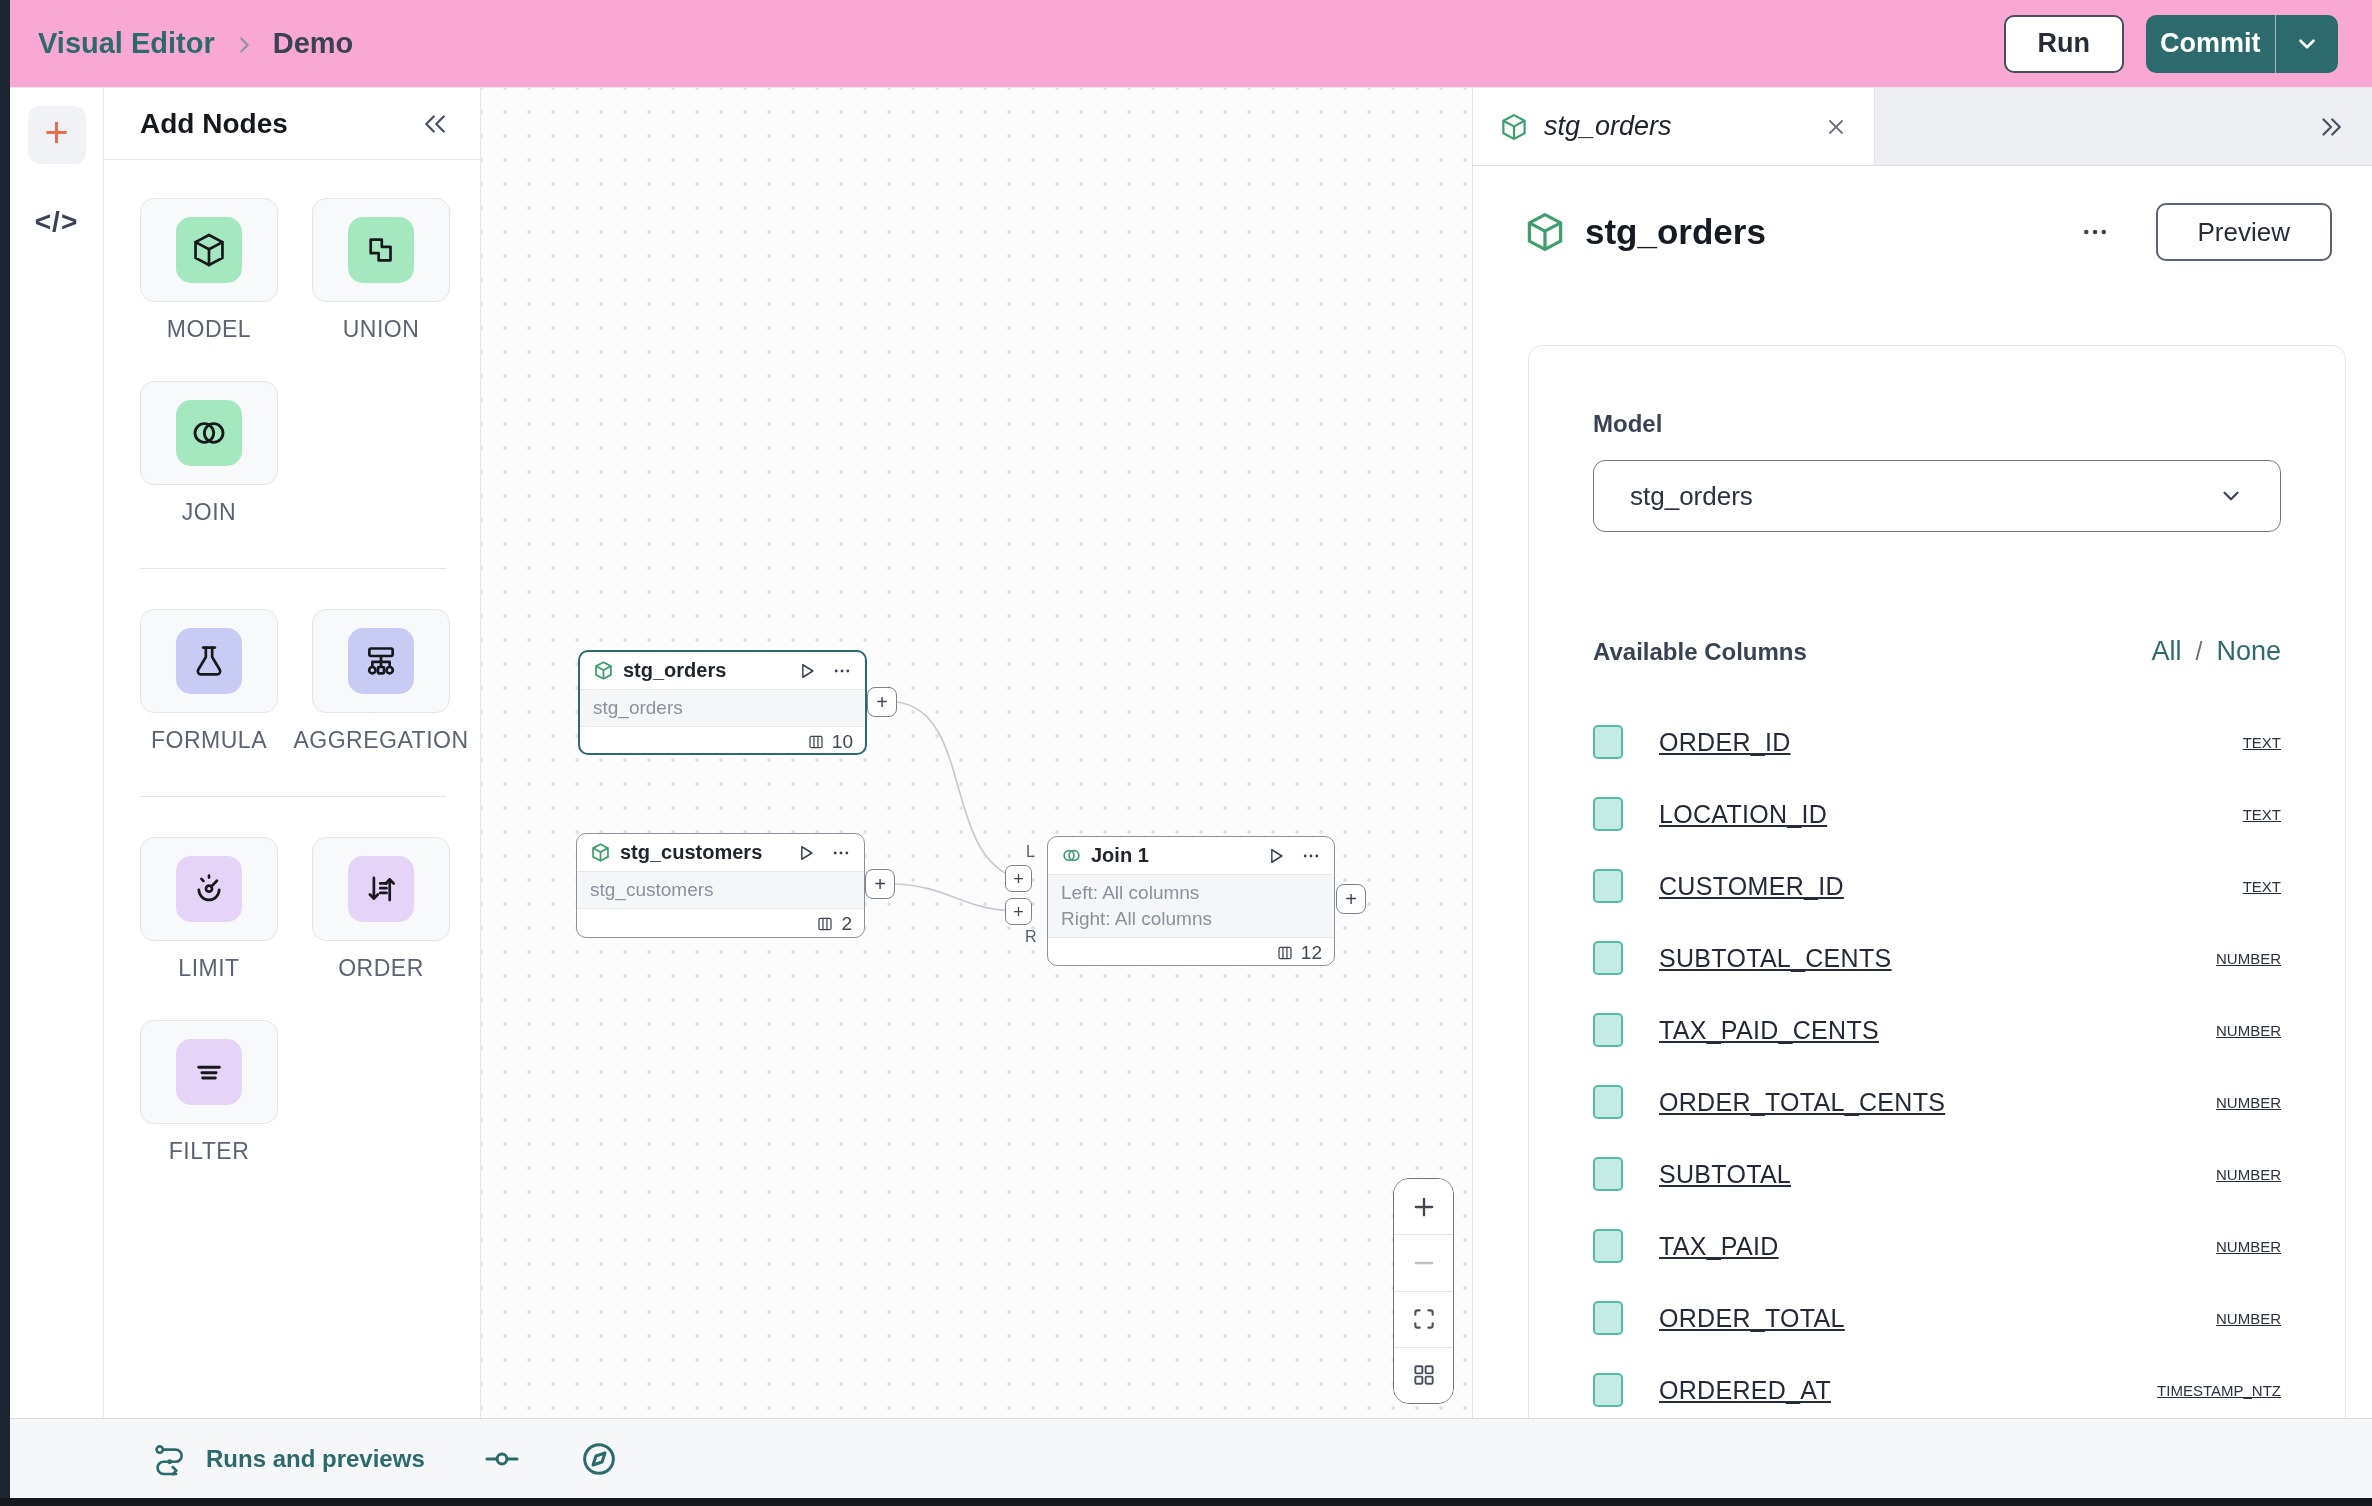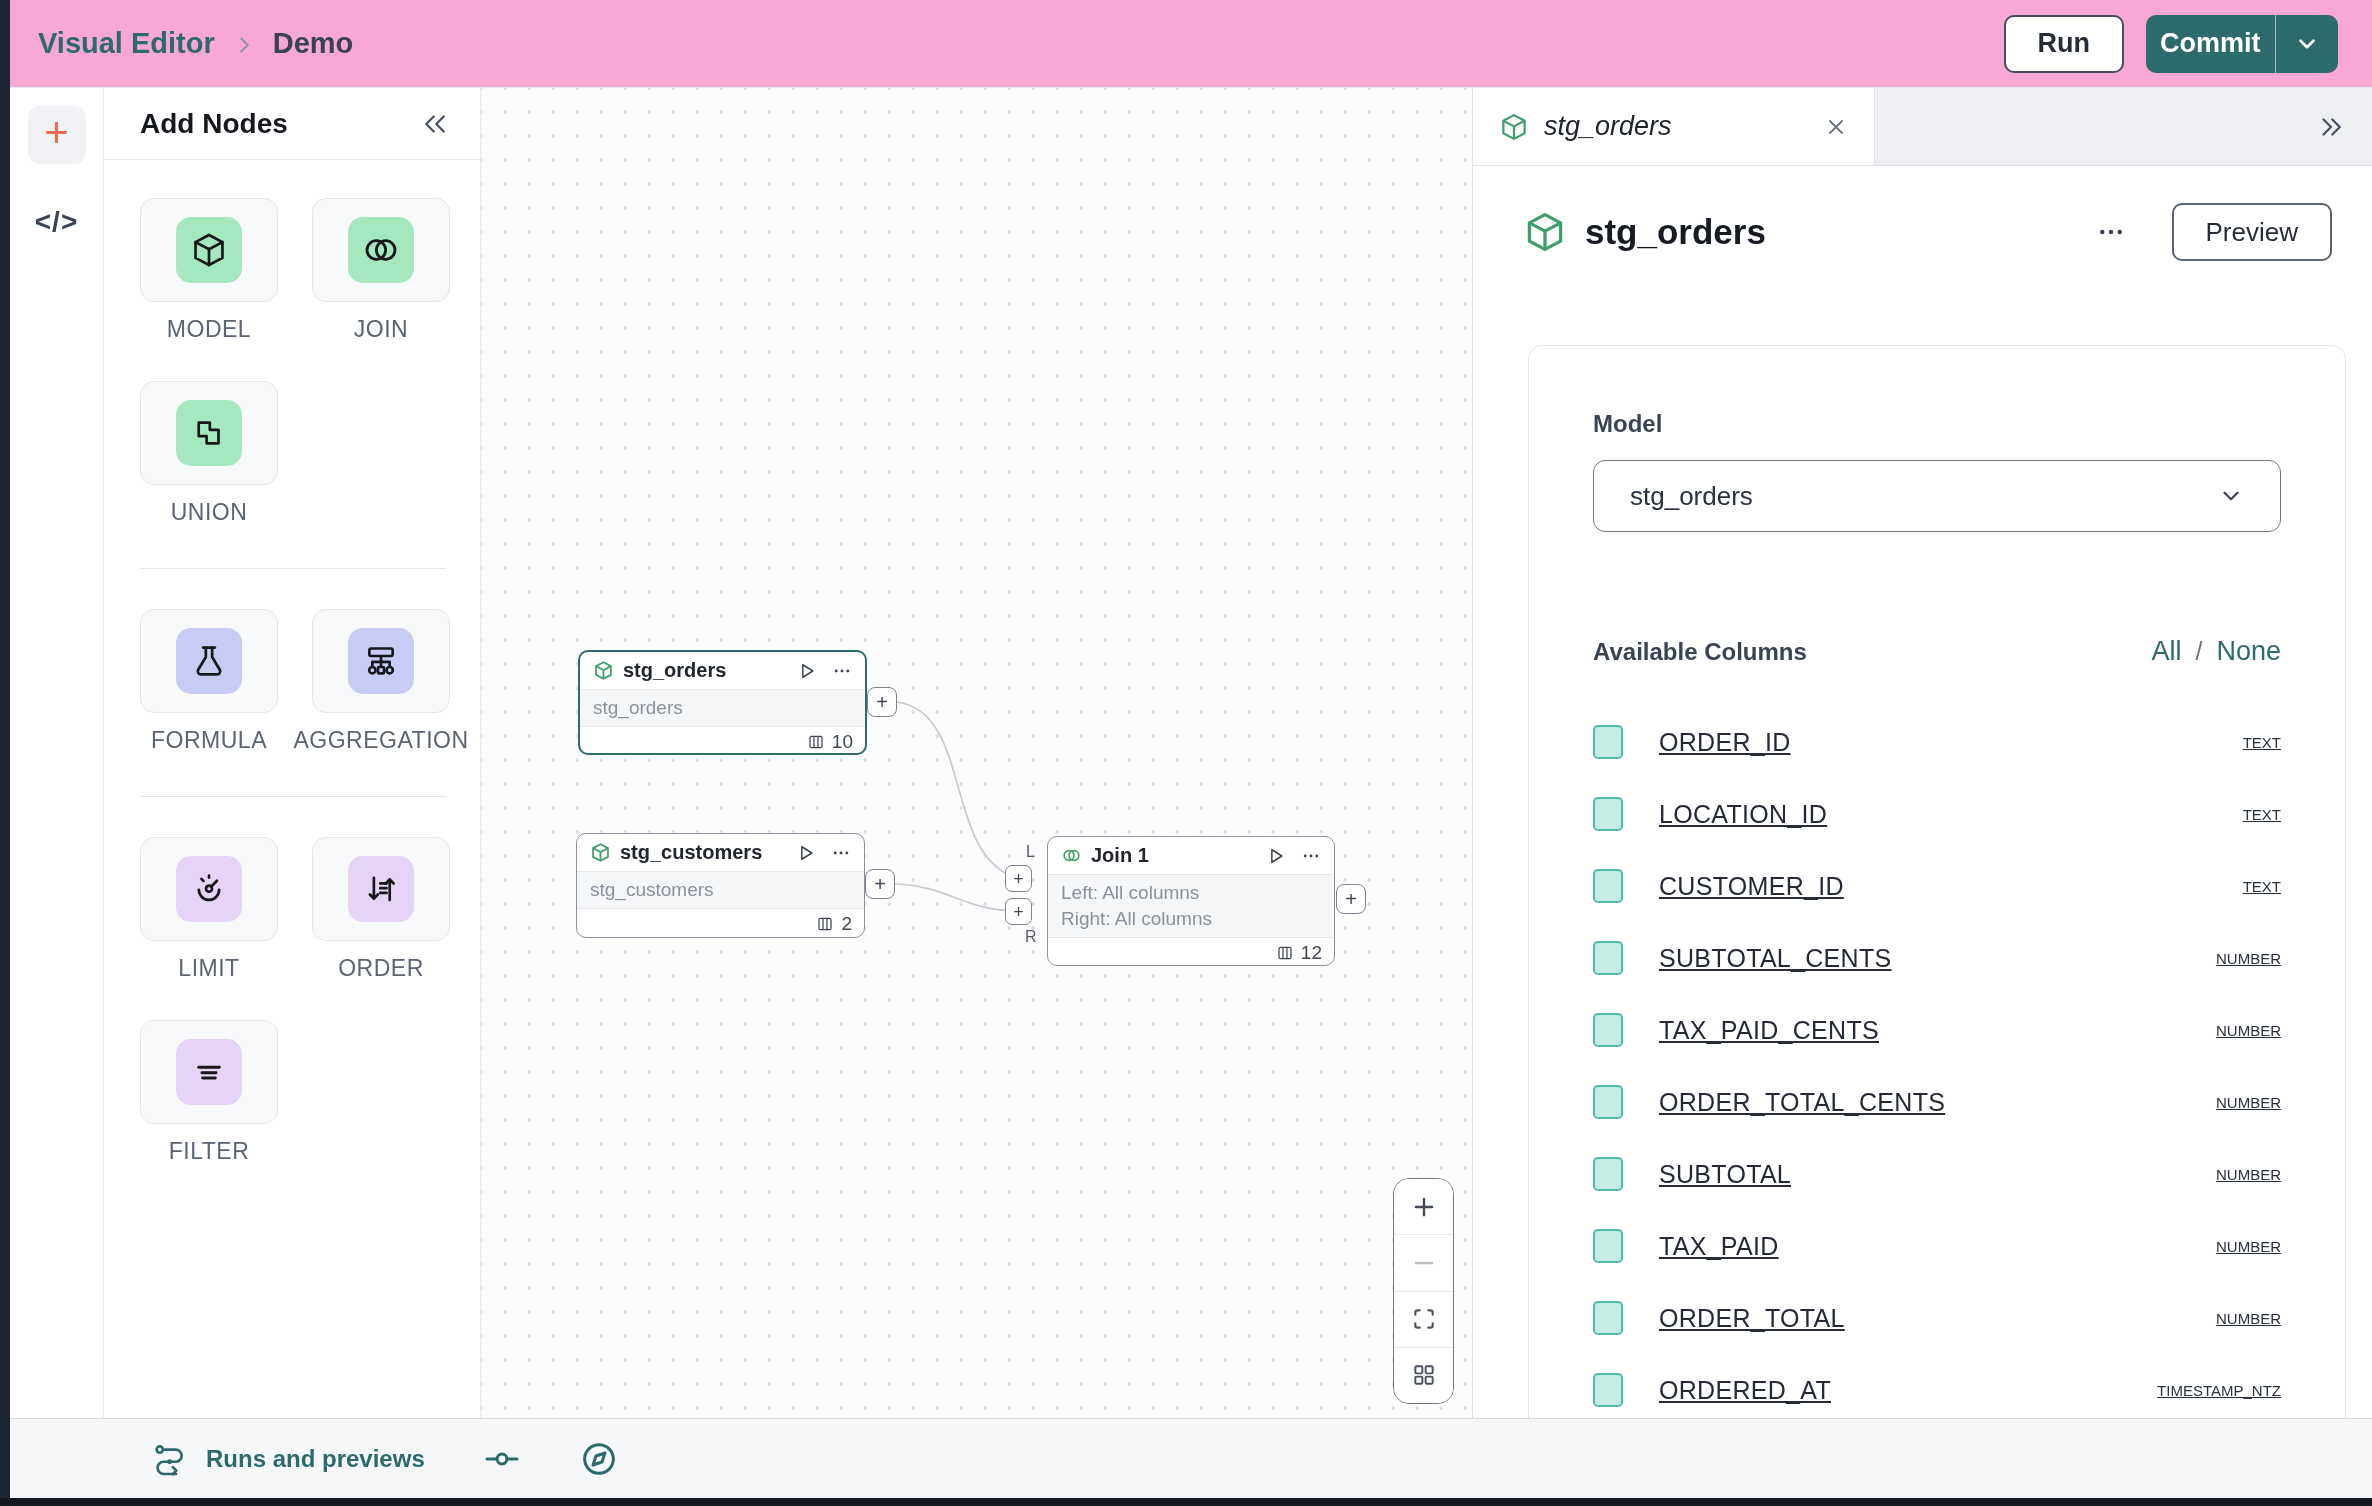--- a/index.html
+++ b/index.html
@@ -138,21 +138,21 @@
     display:flex; align-items:center; gap:15px; padding:0 26px; cursor:pointer;
   }
   .tab-title { font-size:27px; font-style:italic; color:#1d222c; flex:1; }
   .tab-close { color:#6b7280; cursor:pointer; display:flex; }
   .tab-expand { position:absolute; right:26px; top:50%; transform:translateY(-50%); color:#4A5364; cursor:pointer; }
 
   .pheader { display:flex; align-items:center; margin:34px 40px 0 50px; gap:18px; height:64px; }
   .ptitle { font-size:35px; font-weight:700; color:#161a22; flex:1; }
   .pmenu { color:#3a4252; margin-right:28px; cursor:pointer; display:flex; }
   .btn-preview {
-    height:58px; padding:0 32px; background:#fff; border:2px solid #5a6370; border-radius:10px;
+    height:58px; padding:0 40px; background:#fff; border:2px solid #5a6370; border-radius:10px;
     font-size:26px; color:#262c38; cursor:pointer; font-family:"Liberation Sans",sans-serif;
   }
   .card {
     margin:81px 0 0 55px; width:818px; height:1200px;
     border:1px solid #e3e5e8; border-radius:14px; background:#fff;
     padding:64px;
   }
   .field-label { font-size:24px; font-weight:700; color:#3A4354; margin-bottom:22px; height:28px; }
   .select {
     height:72px; border:1.5px solid #717a89; border-radius:12px;
@@ -248,37 +248,37 @@
                   <path d="M3.5 7 12 11.5 20.5 7"></path>
                   <path d="M12 11.5V21.5"></path>
                 </svg>
           </div>
             </div>
           <div class="plabel">MODEL</div>
         </div>
         <div class="pitem">
           <div class="pcard">
               <div class="ptile green">
+            <svg width="38" height="38" viewBox="0 0 24 24" fill="none" stroke="currentColor" stroke-width="1.7" stroke-linejoin="round">
+                  <path d="M5.5 5.5h7v4.5H18v8.5h-7.5v-4.5H5.5Z"></path>
+                </svg>
+          </div>
+            </div>
+          <div class="plabel">UNION</div>
+        </div>
+        <div class="pitem">
+          <div class="pcard">
+              <div class="ptile green">
             <svg width="40" height="40" viewBox="0 0 24 24" fill="none" stroke="currentColor" stroke-width="1.7">
                   <circle cx="9.2" cy="12" r="5.6"></circle>
                   <circle cx="14.8" cy="12" r="5.6"></circle>
                 </svg>
           </div>
             </div>
           <div class="plabel">JOIN</div>
-        </div>
-        <div class="pitem">
-          <div class="pcard">
-              <div class="ptile green">
-            <svg width="38" height="38" viewBox="0 0 24 24" fill="none" stroke="currentColor" stroke-width="1.7" stroke-linejoin="round">
-                  <path d="M5.5 5.5h7v4.5H18v8.5h-7.5v-4.5H5.5Z"></path>
-                </svg>
-          </div>
-            </div>
-          <div class="plabel">UNION</div>
         </div>
       </div>
 
       <div class="pdivider"></div>
 
       <div class="pgroup">
         <div class="pitem">
           <div class="pcard">
               <div class="ptile lav">
             <svg width="38" height="38" viewBox="0 0 24 24" fill="none" stroke="currentColor" stroke-width="1.7" stroke-linecap="round" stroke-linejoin="round">

